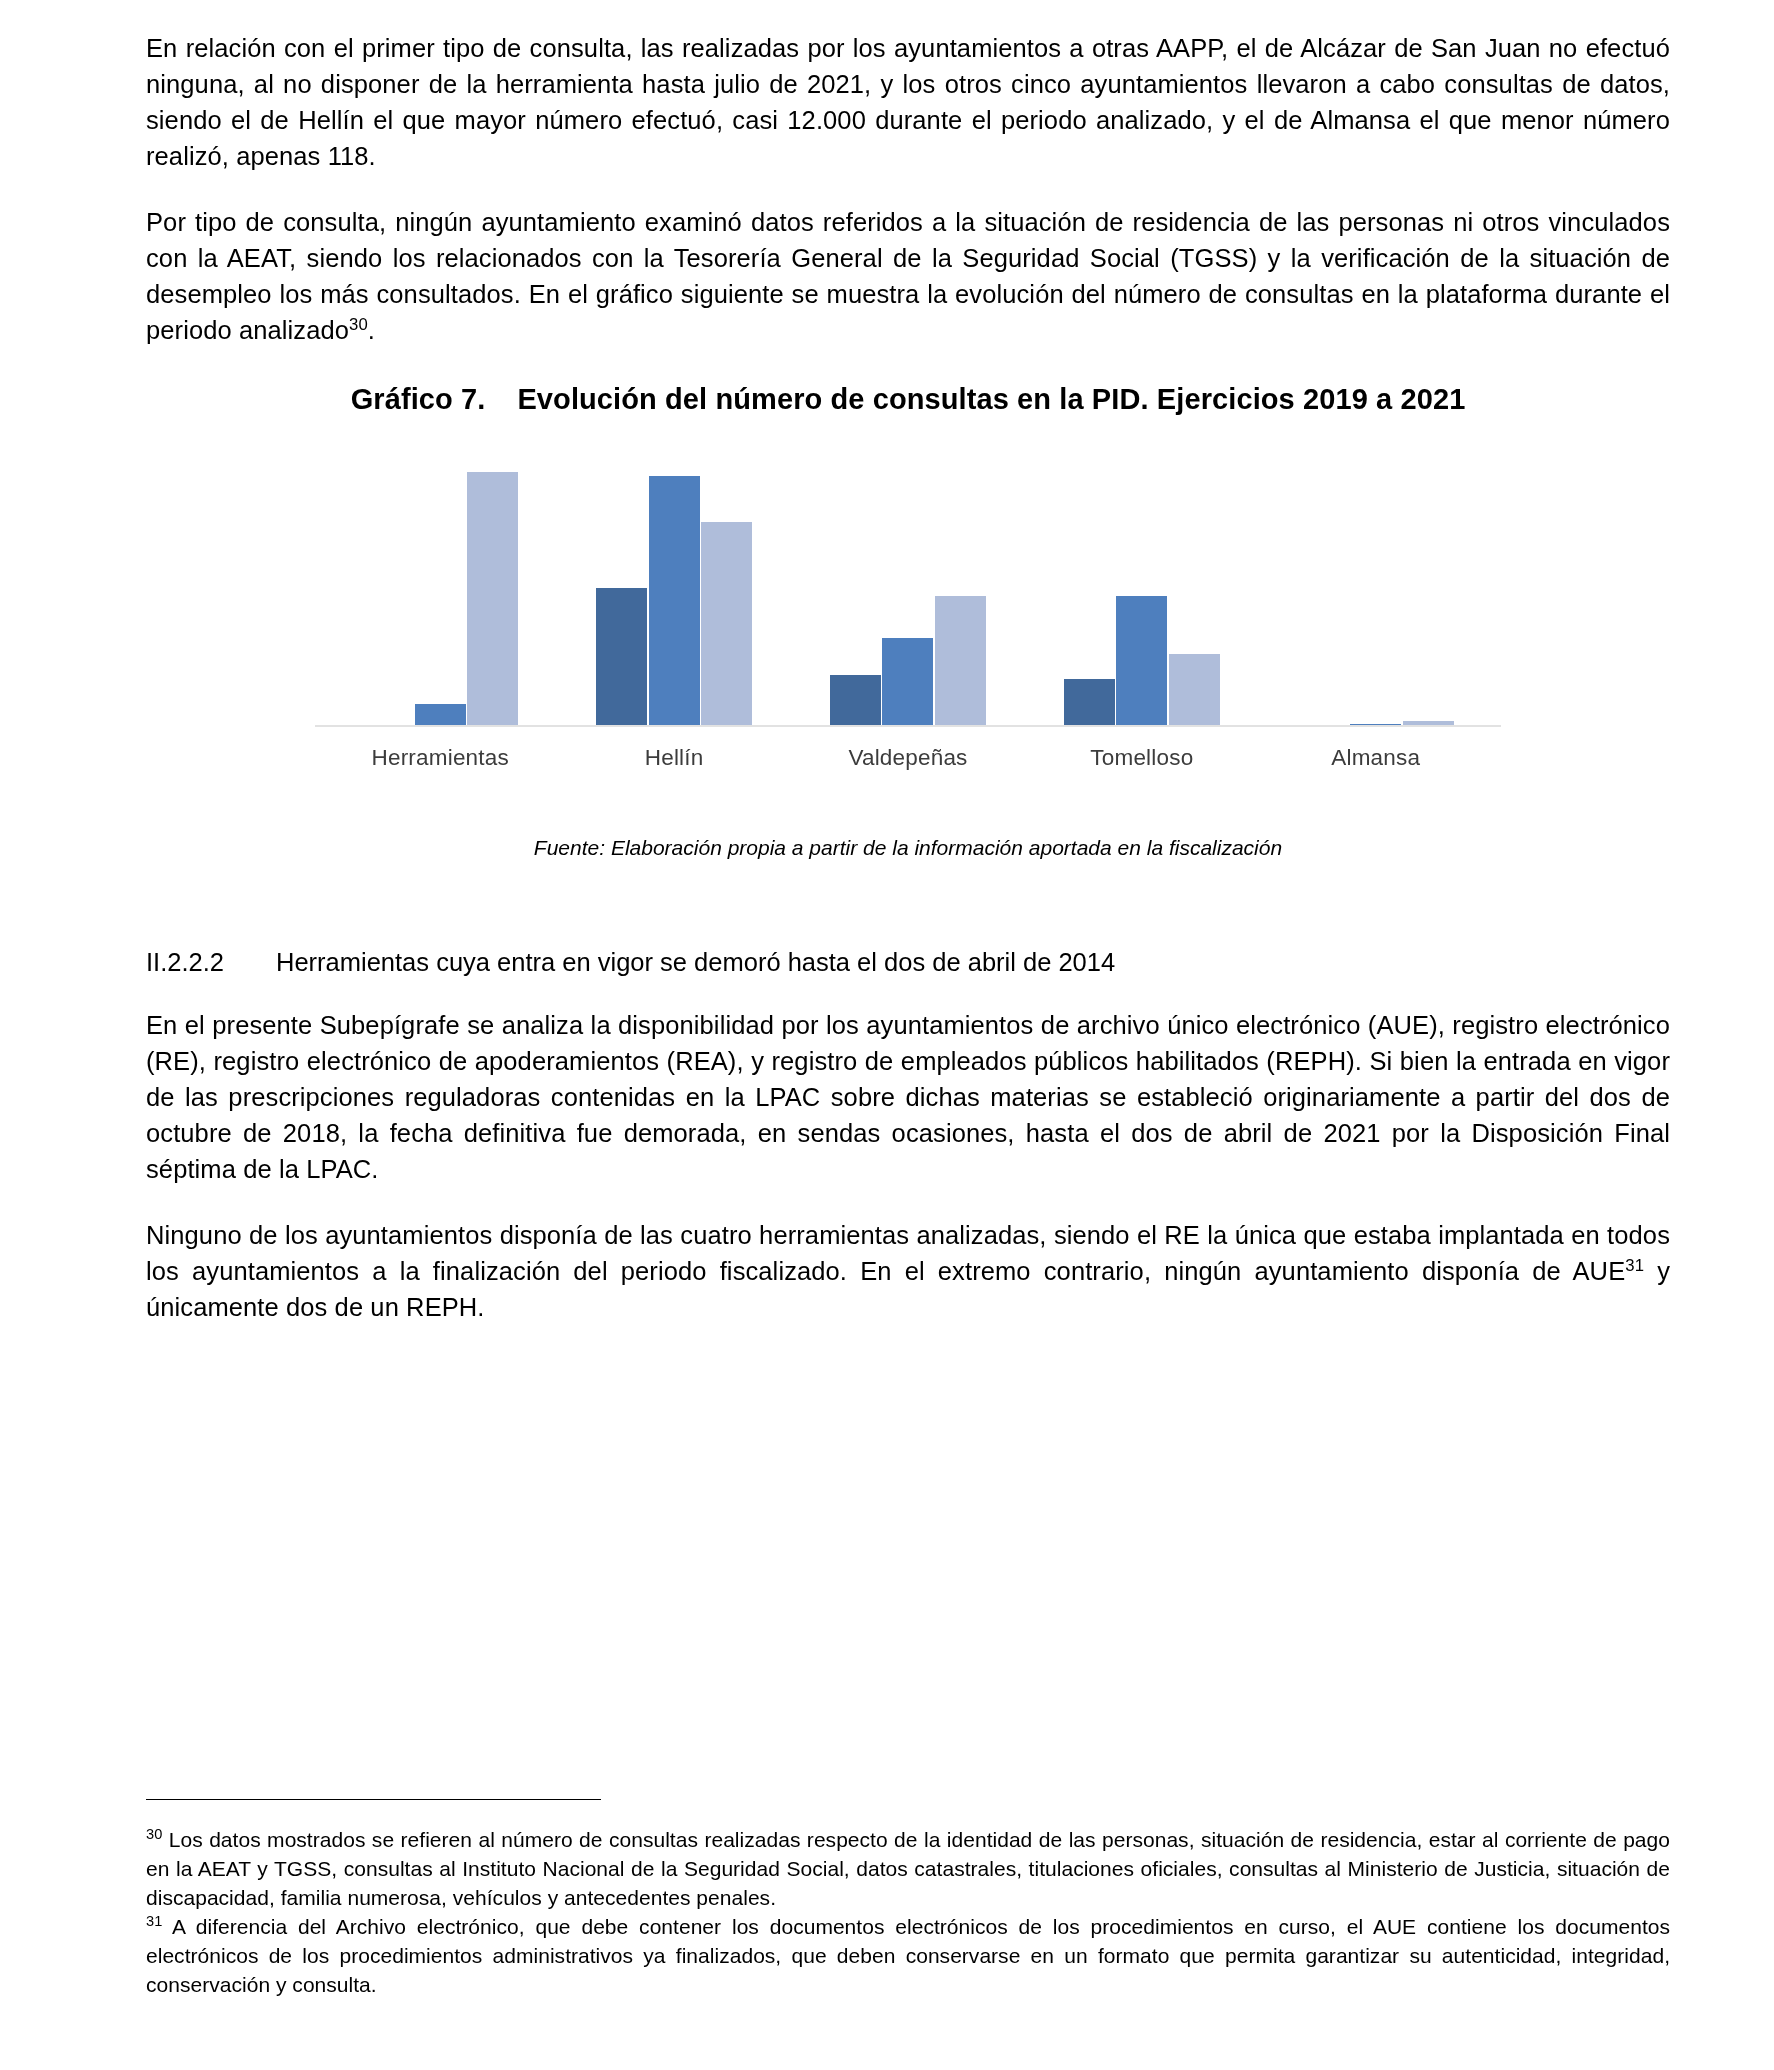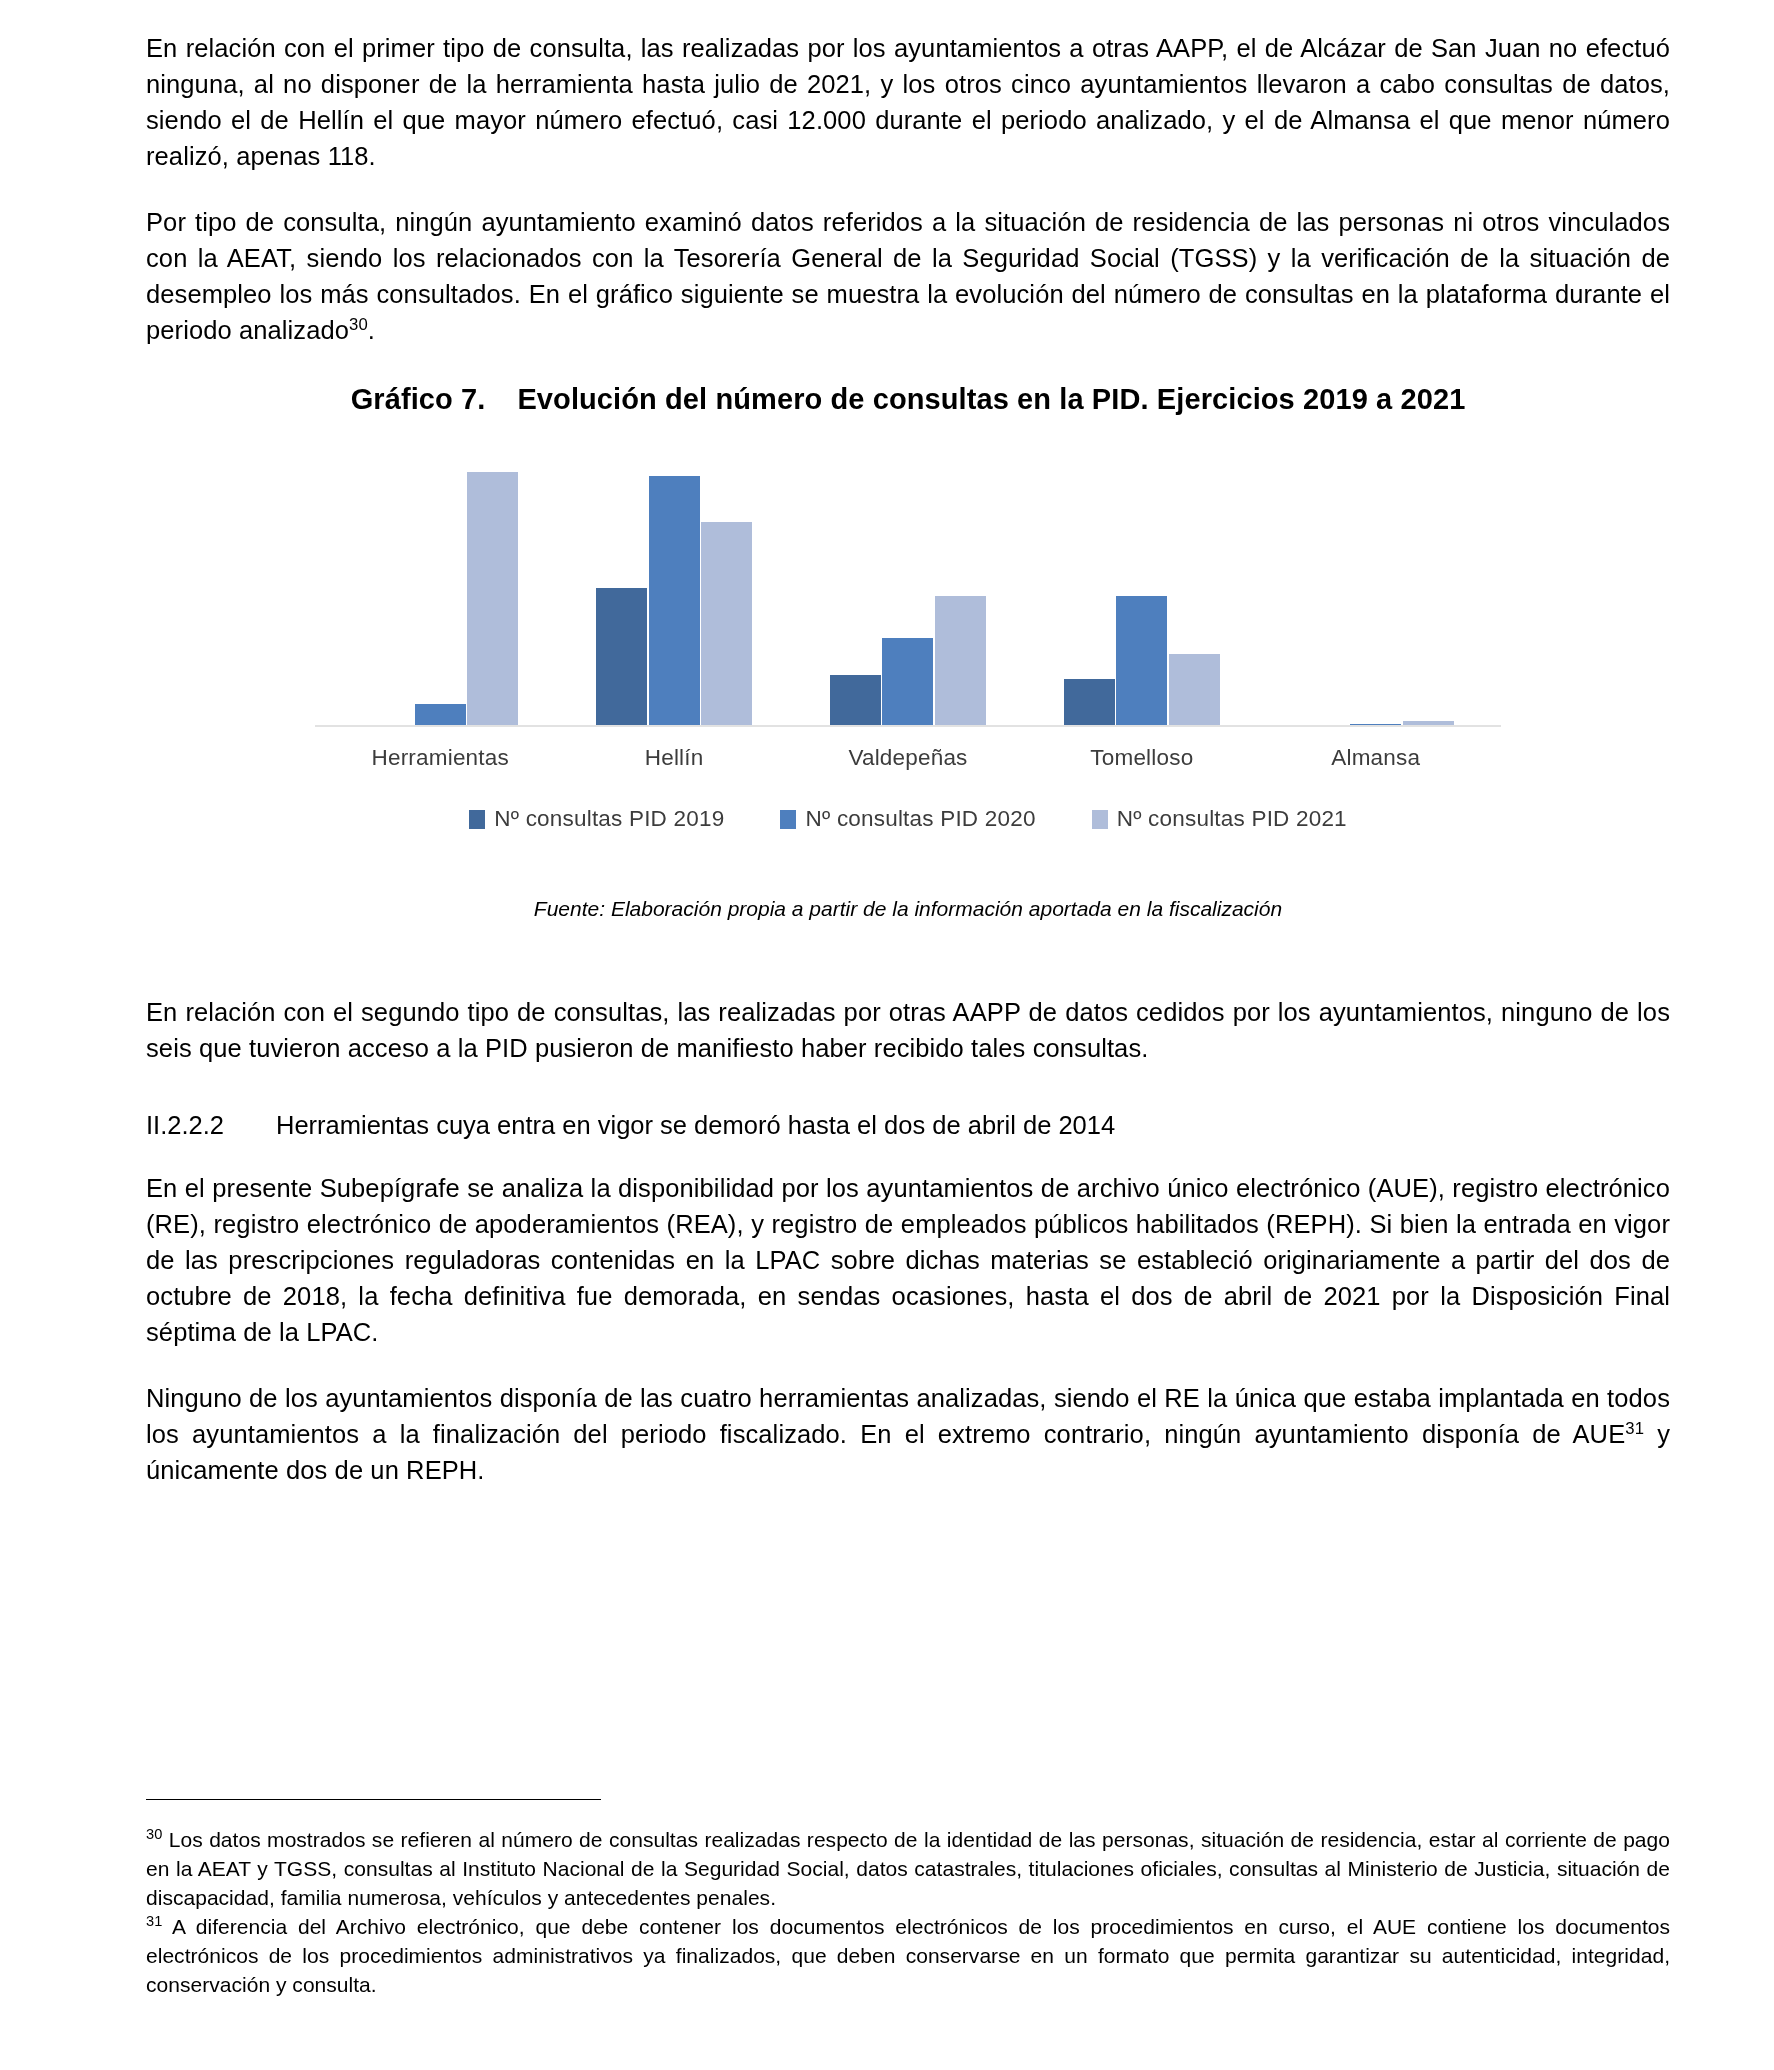--- a/index.html
+++ b/index.html
@@ -228,44 +228,29 @@
           </div>
 
         <div class="cat-axis" id="catAxis">
             <div class="cat-label">Herramientas</div>
             <div class="cat-label">Hellín</div>
             <div class="cat-label">Valdepeñas</div>
             <div class="cat-label">Tomelloso</div>
             <div class="cat-label">Almansa</div>
           </div>
 
-        <div class="legend" id="legend">
-            <div class="legend-item">
-              <span class="legend-swatch s0" style="background: rgb(65, 105, 155);"></span>
-              <span class="legend-label">Nº consultas PID 2019</span>
-            </div>
-            <div class="legend-item">
-              <span class="legend-swatch s1" style="background: rgb(78, 127, 190);"></span>
-              <span class="legend-label">Nº consultas PID 2020</span>
-            </div>
-            <div class="legend-item">
-              <span class="legend-swatch s2" style="background: rgb(175, 189, 218);"></span>
-              <span class="legend-label">Nº consultas PID 2021</span>
-            </div>
-          </div>
 
       </div>
 
       <div class="figure-source">Fuente: Elaboración propia a partir de la información aportada en la fiscalización</div>
 
     </div>
 
     <div style="height:73px"></div>
 
-    <p class="body-par">En relación con el segundo tipo de consultas, las realizadas por otras AAPP de datos cedidos por los ayuntamientos, ninguno de los seis que tuvieron acceso a la PID pusieron de manifiesto haber recibido tales consultas.</p>
 
     <div style="height:15px"></div>
 
     <div class="section-head">
       <span class="sec-num">II.2.2.2</span>
       <span>Herramientas cuya entra en vigor se demoró hasta el dos de abril de 2014</span>
     </div>
 
     <div style="height:30px"></div>
 

